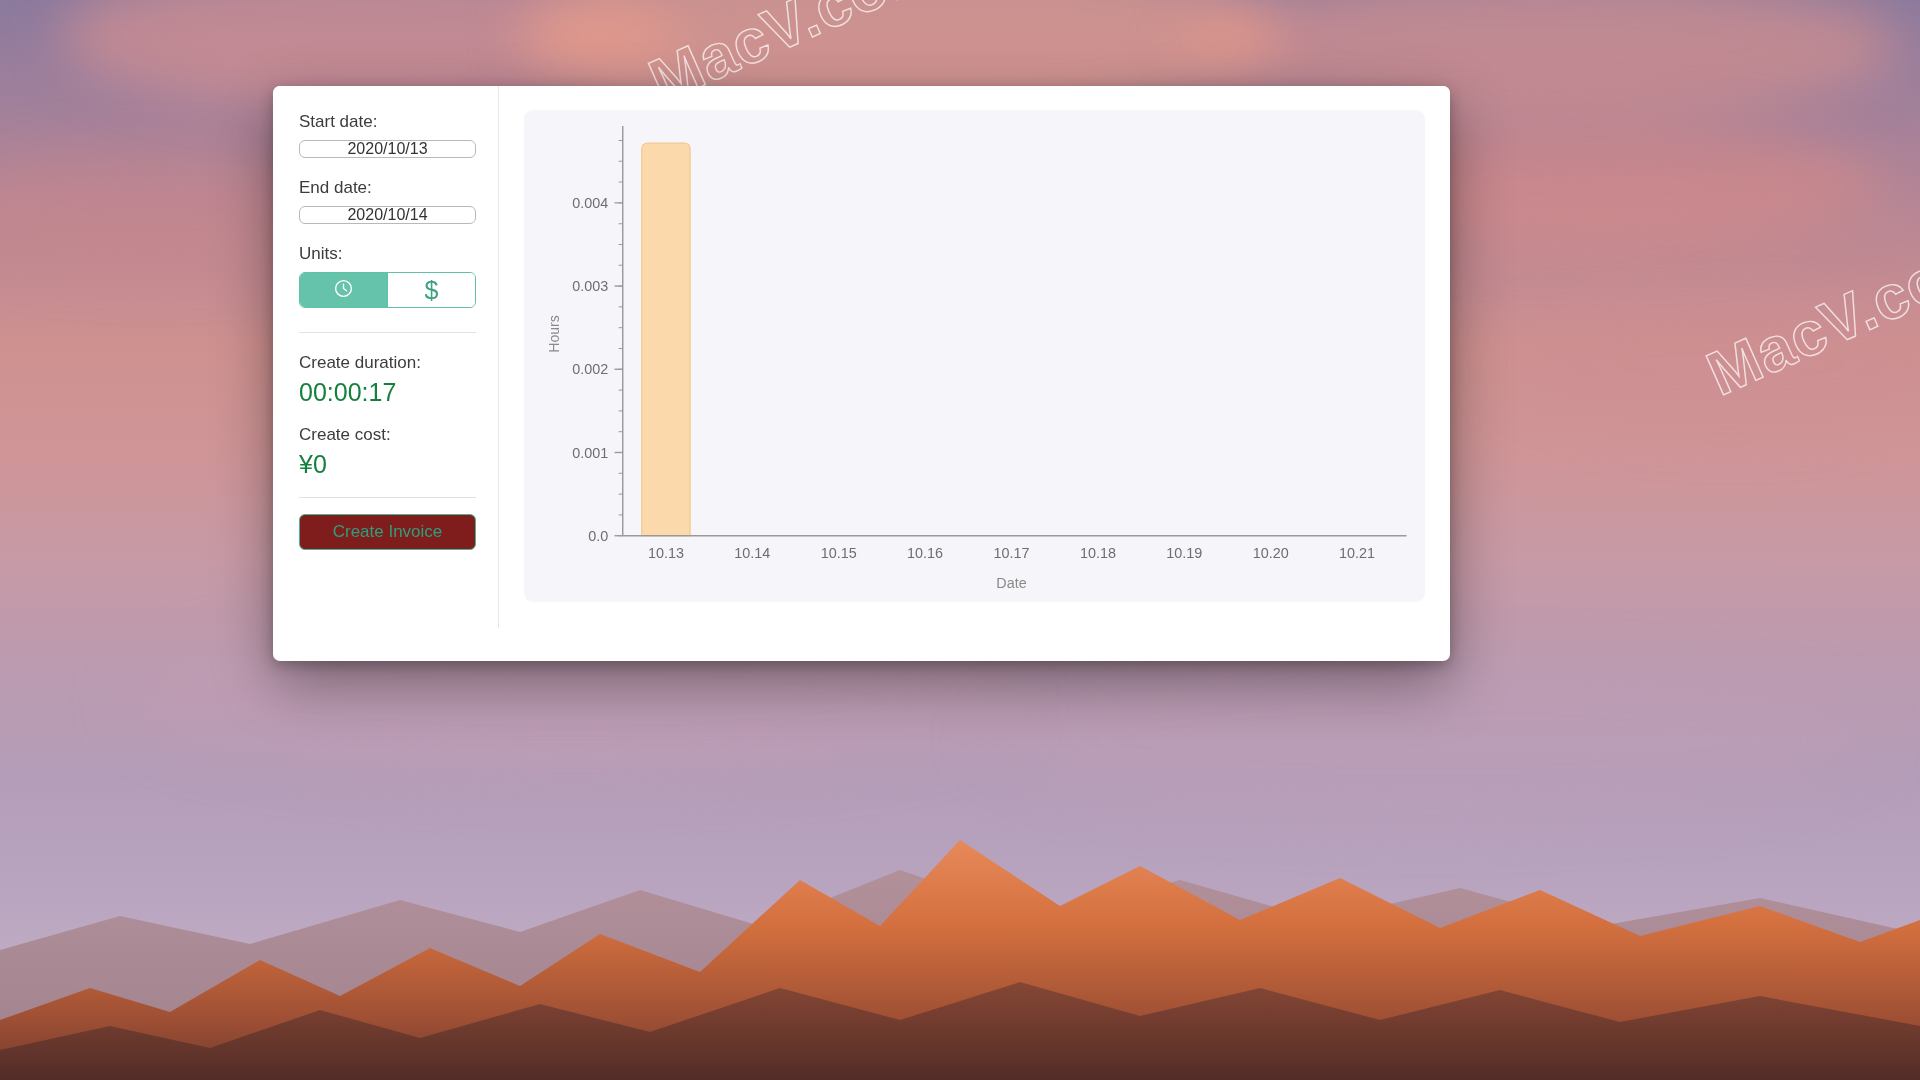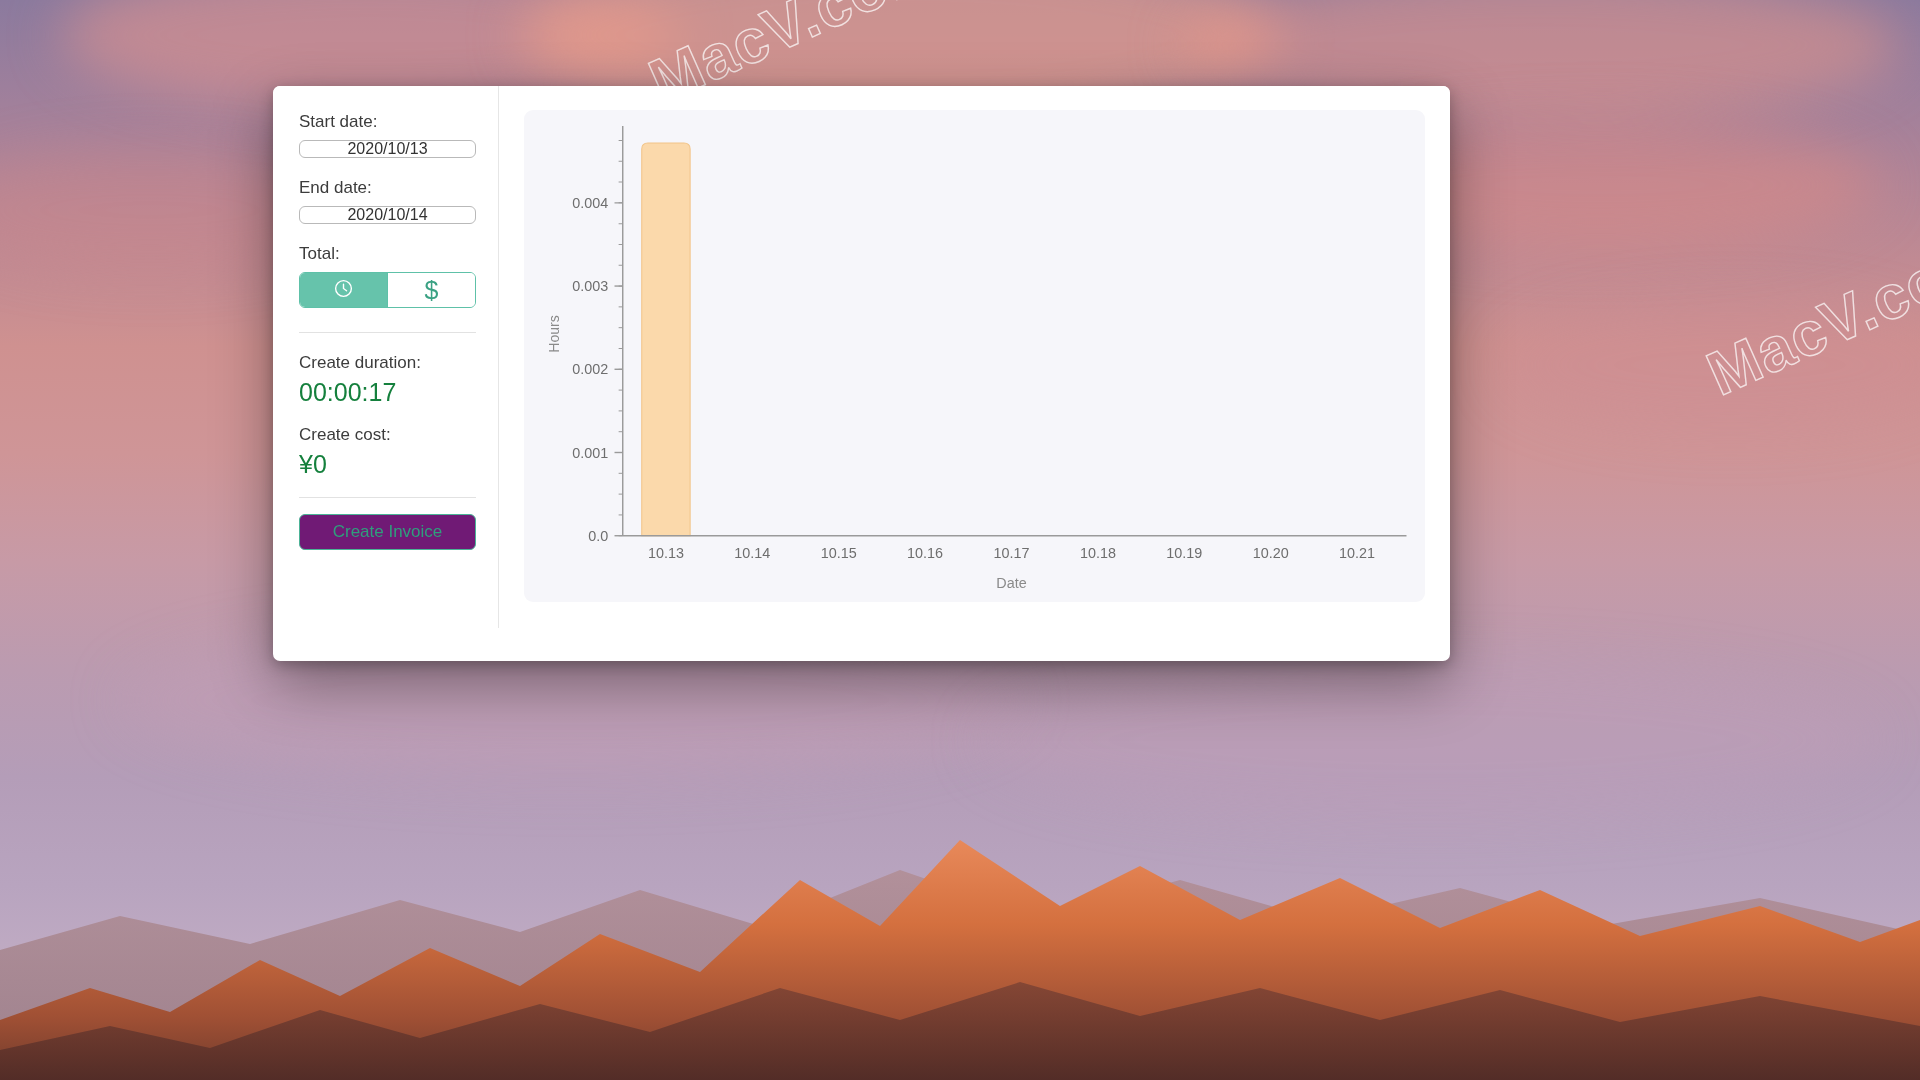--- a/index.html
+++ b/index.html
@@ -175,21 +175,21 @@
     font-size: 25px;
     color: #15803d;
     margin-bottom: 18px;
     font-weight: 400;
   }
   #invoice-btn {
     width: 177px;
     height: 36px;
     border: 1px solid #4bb396;
     border-radius: 6px;
-    background: #701a75;
+    background: #7f1d1d;
     color: #2f9e7c;
     font-size: 17px;
     font-family: "Liberation Sans", sans-serif;
     cursor: pointer;
   }
 
   
   #chart-panel {
     flex: 1;
     padding: 24px 25px 26px 25px;
@@ -262,21 +262,21 @@
         <div class="field-label">Start date:</div>
         <input class="date-input" type="text" value="2020/10/13" style="">
 
         <div class="gap"></div>
 
         <div class="field-label">End date:</div>
         <input class="date-input" type="text" value="2020/10/14" style="">
 
         <div class="gap"></div>
 
-        <div class="field-label">Total:</div>
+        <div class="field-label">Units:</div>
         <div id="units-toggle">
           <div class="seg active">
             <span>
               <svg width="21" height="21" viewBox="0 0 24 24" fill="none" stroke="#ffffff" stroke-width="1.6">
                 <circle cx="12" cy="12" r="9"></circle>
                 <path d="M12 7 L12 12 L15.5 14.6" stroke-linecap="round"></path>
               </svg>
             </span>
           </div>
           <div class="seg inactive">

